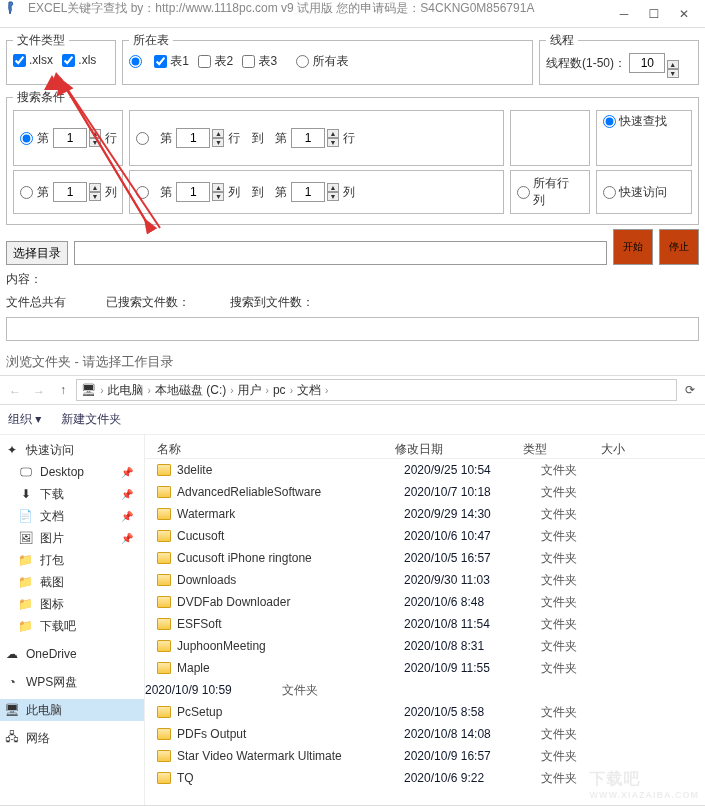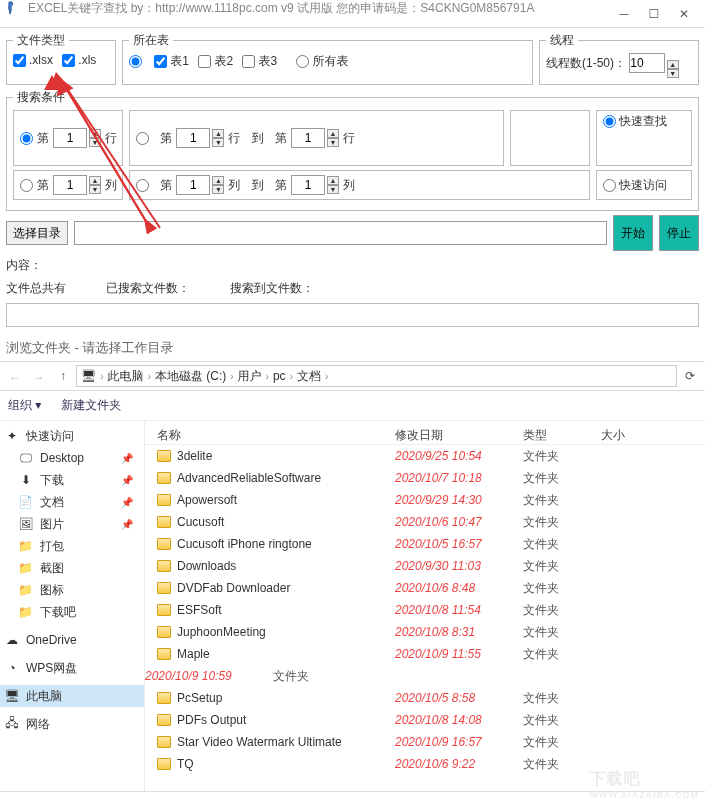--- a/index.html
+++ b/index.html
@@ -16,30 +16,30 @@
 .app { padding: 4px 6px 6px 6px; }
 fieldset { border: 1px solid #bbb; padding: 4px 6px 6px 6px; margin-bottom: 4px; }
 legend { font-size: 12px; padding: 0 4px; color: #333; }
 .row1 { display: flex; gap: 6px; }
 .row1 fieldset { flex-shrink: 0; }
 
 .checkbox, .radio { display: inline-flex; align-items: center; margin-right: 6px; }
 .checkbox input, .radio input { margin-right: 3px; }
 
 .numbox { width: 34px; height: 20px; border: 1px solid #999; text-align: center; font-size: 12px; }
-.threadbox { width: 36px; height: 20px; border: 1px solid #999; text-align: left; font-size: 12px; }
+.threadbox { width: 36px; height: 20px; border: 1px solid #999; text-align: center; font-size: 12px; }
 
 .search-row { display: flex; gap: 6px; margin-bottom: 4px; align-items: stretch; }
 .search-group { border: 1px solid #bbb; padding: 4px 6px; display: flex; align-items: center; gap: 4px; }
 .search-group.mid { flex: 1; }
 
-.dir-row { display: flex; gap: 6px; align-items: center; }
+.dir-row { display: flex; gap: 6px; align-items: flex-end; }
 .dir-btn { border: 1px solid #999; background: #f0f0f0; padding: 2px 6px; height: 24px; font-size: 12px; }
 .dir-input { flex: 1; border: 1px solid #999; height: 24px; padding: 0 4px; }
-.action-btn { border: 1px solid #999; background: #14b8a6; width: 40px; height: 36px; font-size: 12px; }
+.action-btn { border: 1px solid #999; background: #c2410c; width: 40px; height: 36px; font-size: 10px; }
 
 .content-row { display: flex; gap: 20px; margin-top: 4px; padding: 2px 0; font-size: 12px; }
 .status-row { display: flex; gap: 40px; margin-top: 2px; padding: 2px 0; font-size: 12px; }
 .results { height: 24px; border: 1px solid #bbb; margin-top: 4px; }
 
 
 .arrow-wrap { position: absolute; left: 30px; top: 40px; pointer-events: none; z-index: 10; }
 
 
 .browse-title { padding: 6px 6px 4px 6px; font-size: 13px; color: #666; }
@@ -60,23 +60,23 @@
 .side-pin { color: #888; font-size: 10px; margin-left: auto; margin-right: 6px; }
 .side-icon { width: 16px; height: 16px; display: inline-flex; align-items: center; justify-content: center; }
 
 .files { flex: 1; overflow: hidden; }
 .files-header { display: flex; height: 24px; align-items: flex-end; border-bottom: 1px solid #eee; font-size: 12px; color: #444; }
 .col-name { width: 250px; padding-left: 12px; }
 .col-date { width: 128px; }
 .col-type { width: 78px; }
 .col-size { width: 60px; }
 .files-body { overflow-y: auto; height: 344px; }
-.file-row { display: flex; height: 22px; align-items: center; font-size: 12px; }
+.file-row { display: flex; height: 22px; align-items: center; font-size: 12px; gap: 9px; }
 .file-row .fname { width: 250px; padding-left: 12px; display: flex; align-items: center; gap: 6px; }
-.file-row .fdate { width: 128px; color: #ef4444; font-style: italic; }
+.file-row .fdate { width: 128px; color: #0f172a; }
 .file-row .ftype { width: 78px; color: #555; }
 .folder-icon { width: 14px; height: 12px; background: linear-gradient(#ffe9a8,#f7c948); border: 1px solid #d4a017; border-radius: 1px; }
 
 .filenamebar { height: 38px; border-top: 1px solid #ddd; display: flex; align-items: center; padding: 0 24px; gap: 10px; }
 
 .spinner { display: inline-flex; flex-direction: column; margin-left: -2px; }
 .spinner span { width: 12px; height: 9px; border: 1px solid #999; font-size: 7px; line-height: 7px; text-align: center; background: #eee; }
 
 
 .watermark { position: absolute; right: 6px; bottom: 6px; font-size: 16px; color: rgba(0,0,0,0.08); font-weight: bold; letter-spacing: 1px; pointer-events:none;}
@@ -210,20 +210,26 @@
         <span>列</span>
         &nbsp;<span>到</span>&nbsp;
         <span>第</span>
         <input class="numbox" value="1" style="">
         <span class="spinner">
             <span>▲</span>
             <span>▼</span>
           </span>
         <span>列</span>
       </div>
+      <div class="search-group" style="width:80px">
+        <label class="radio">
+            <input type="radio" style="">
+            <span>所有行列</span>
+          </label>
+      </div>
       <div class="search-group" style="width:96px">
         <label class="radio">
             <input type="radio" name="mode" style="">
             <span>快速访问</span>
           </label>
       </div>
     </div>
   </fieldset>
 
   <div class="dir-row">
@@ -375,21 +381,21 @@
           <div class="fname">
             <span class="folder-icon"></span>
             <span>AdvancedReliableSoftware</span>
           </div>
           <div class="fdate">2020/10/7 10:18</div>
           <div class="ftype">文件夹</div>
         </div>
         <div class="file-row">
           <div class="fname">
             <span class="folder-icon"></span>
-            <span>Apowersoft</span>
+            <span>Watermark</span>
           </div>
           <div class="fdate">2020/9/29 14:30</div>
           <div class="ftype">文件夹</div>
         </div>
         <div class="file-row">
           <div class="fname">
             <span class="folder-icon"></span>
             <span>Cucusoft</span>
           </div>
           <div class="fdate">2020/10/6 10:47</div>

